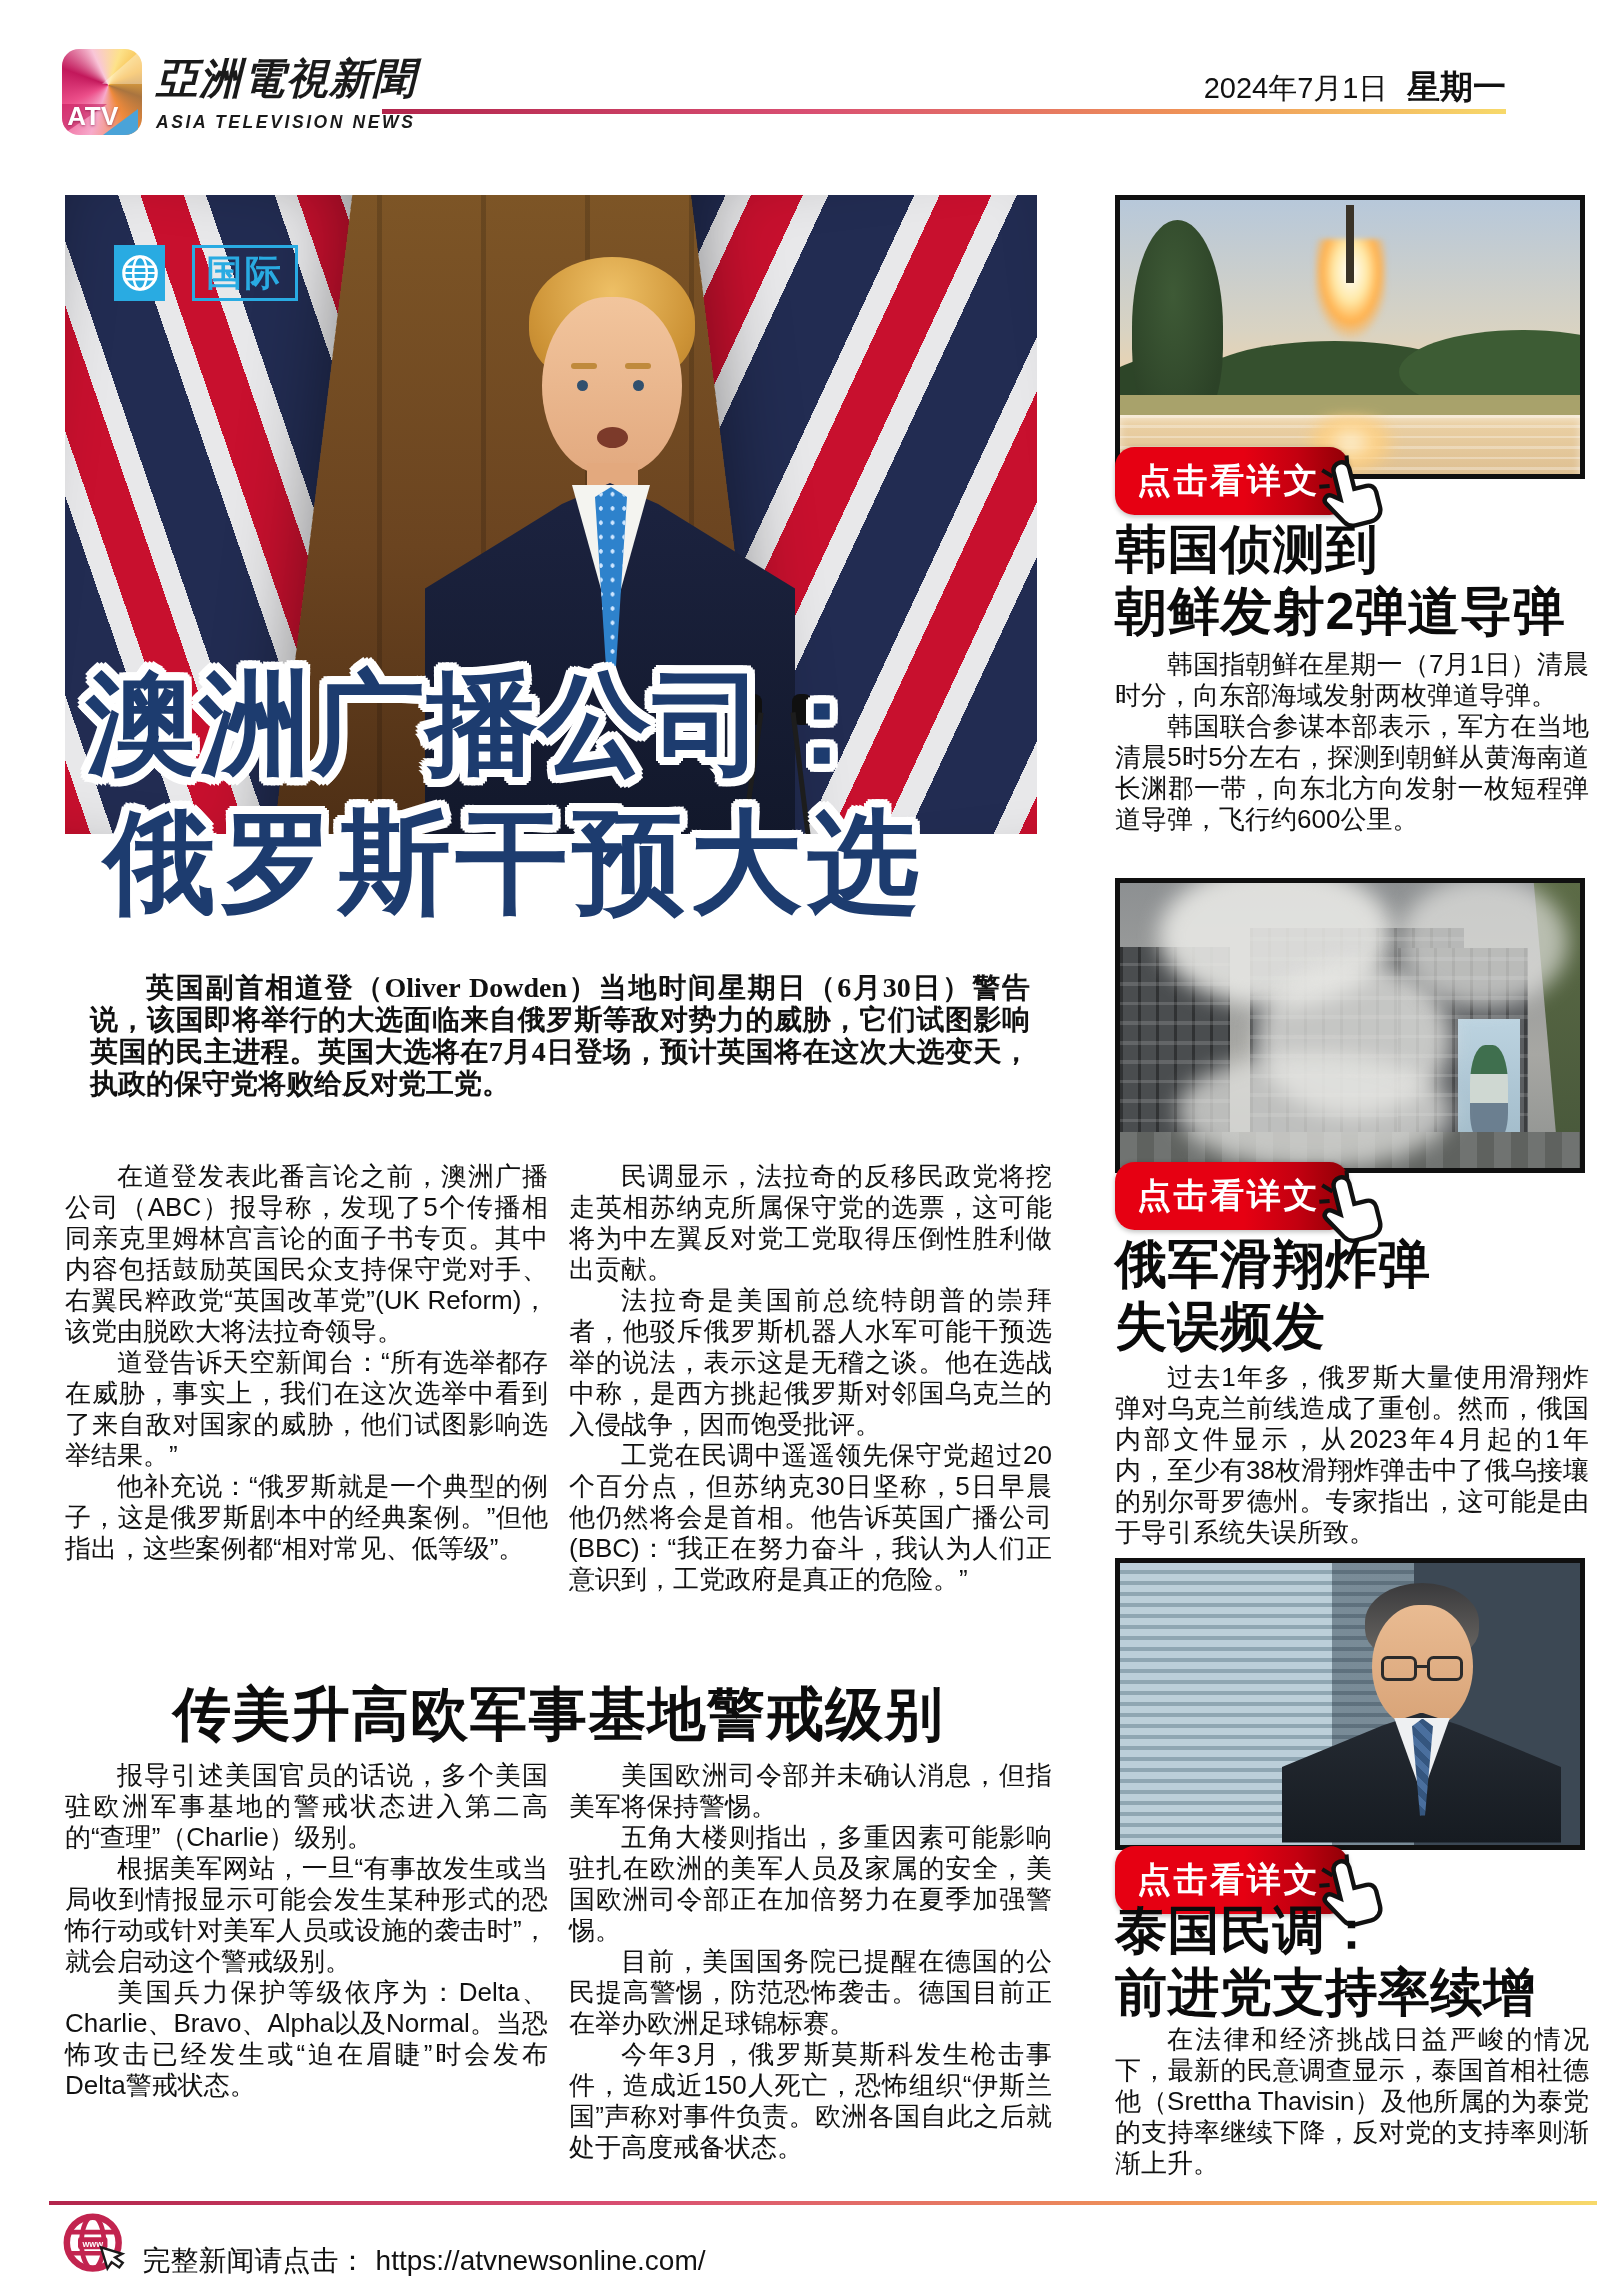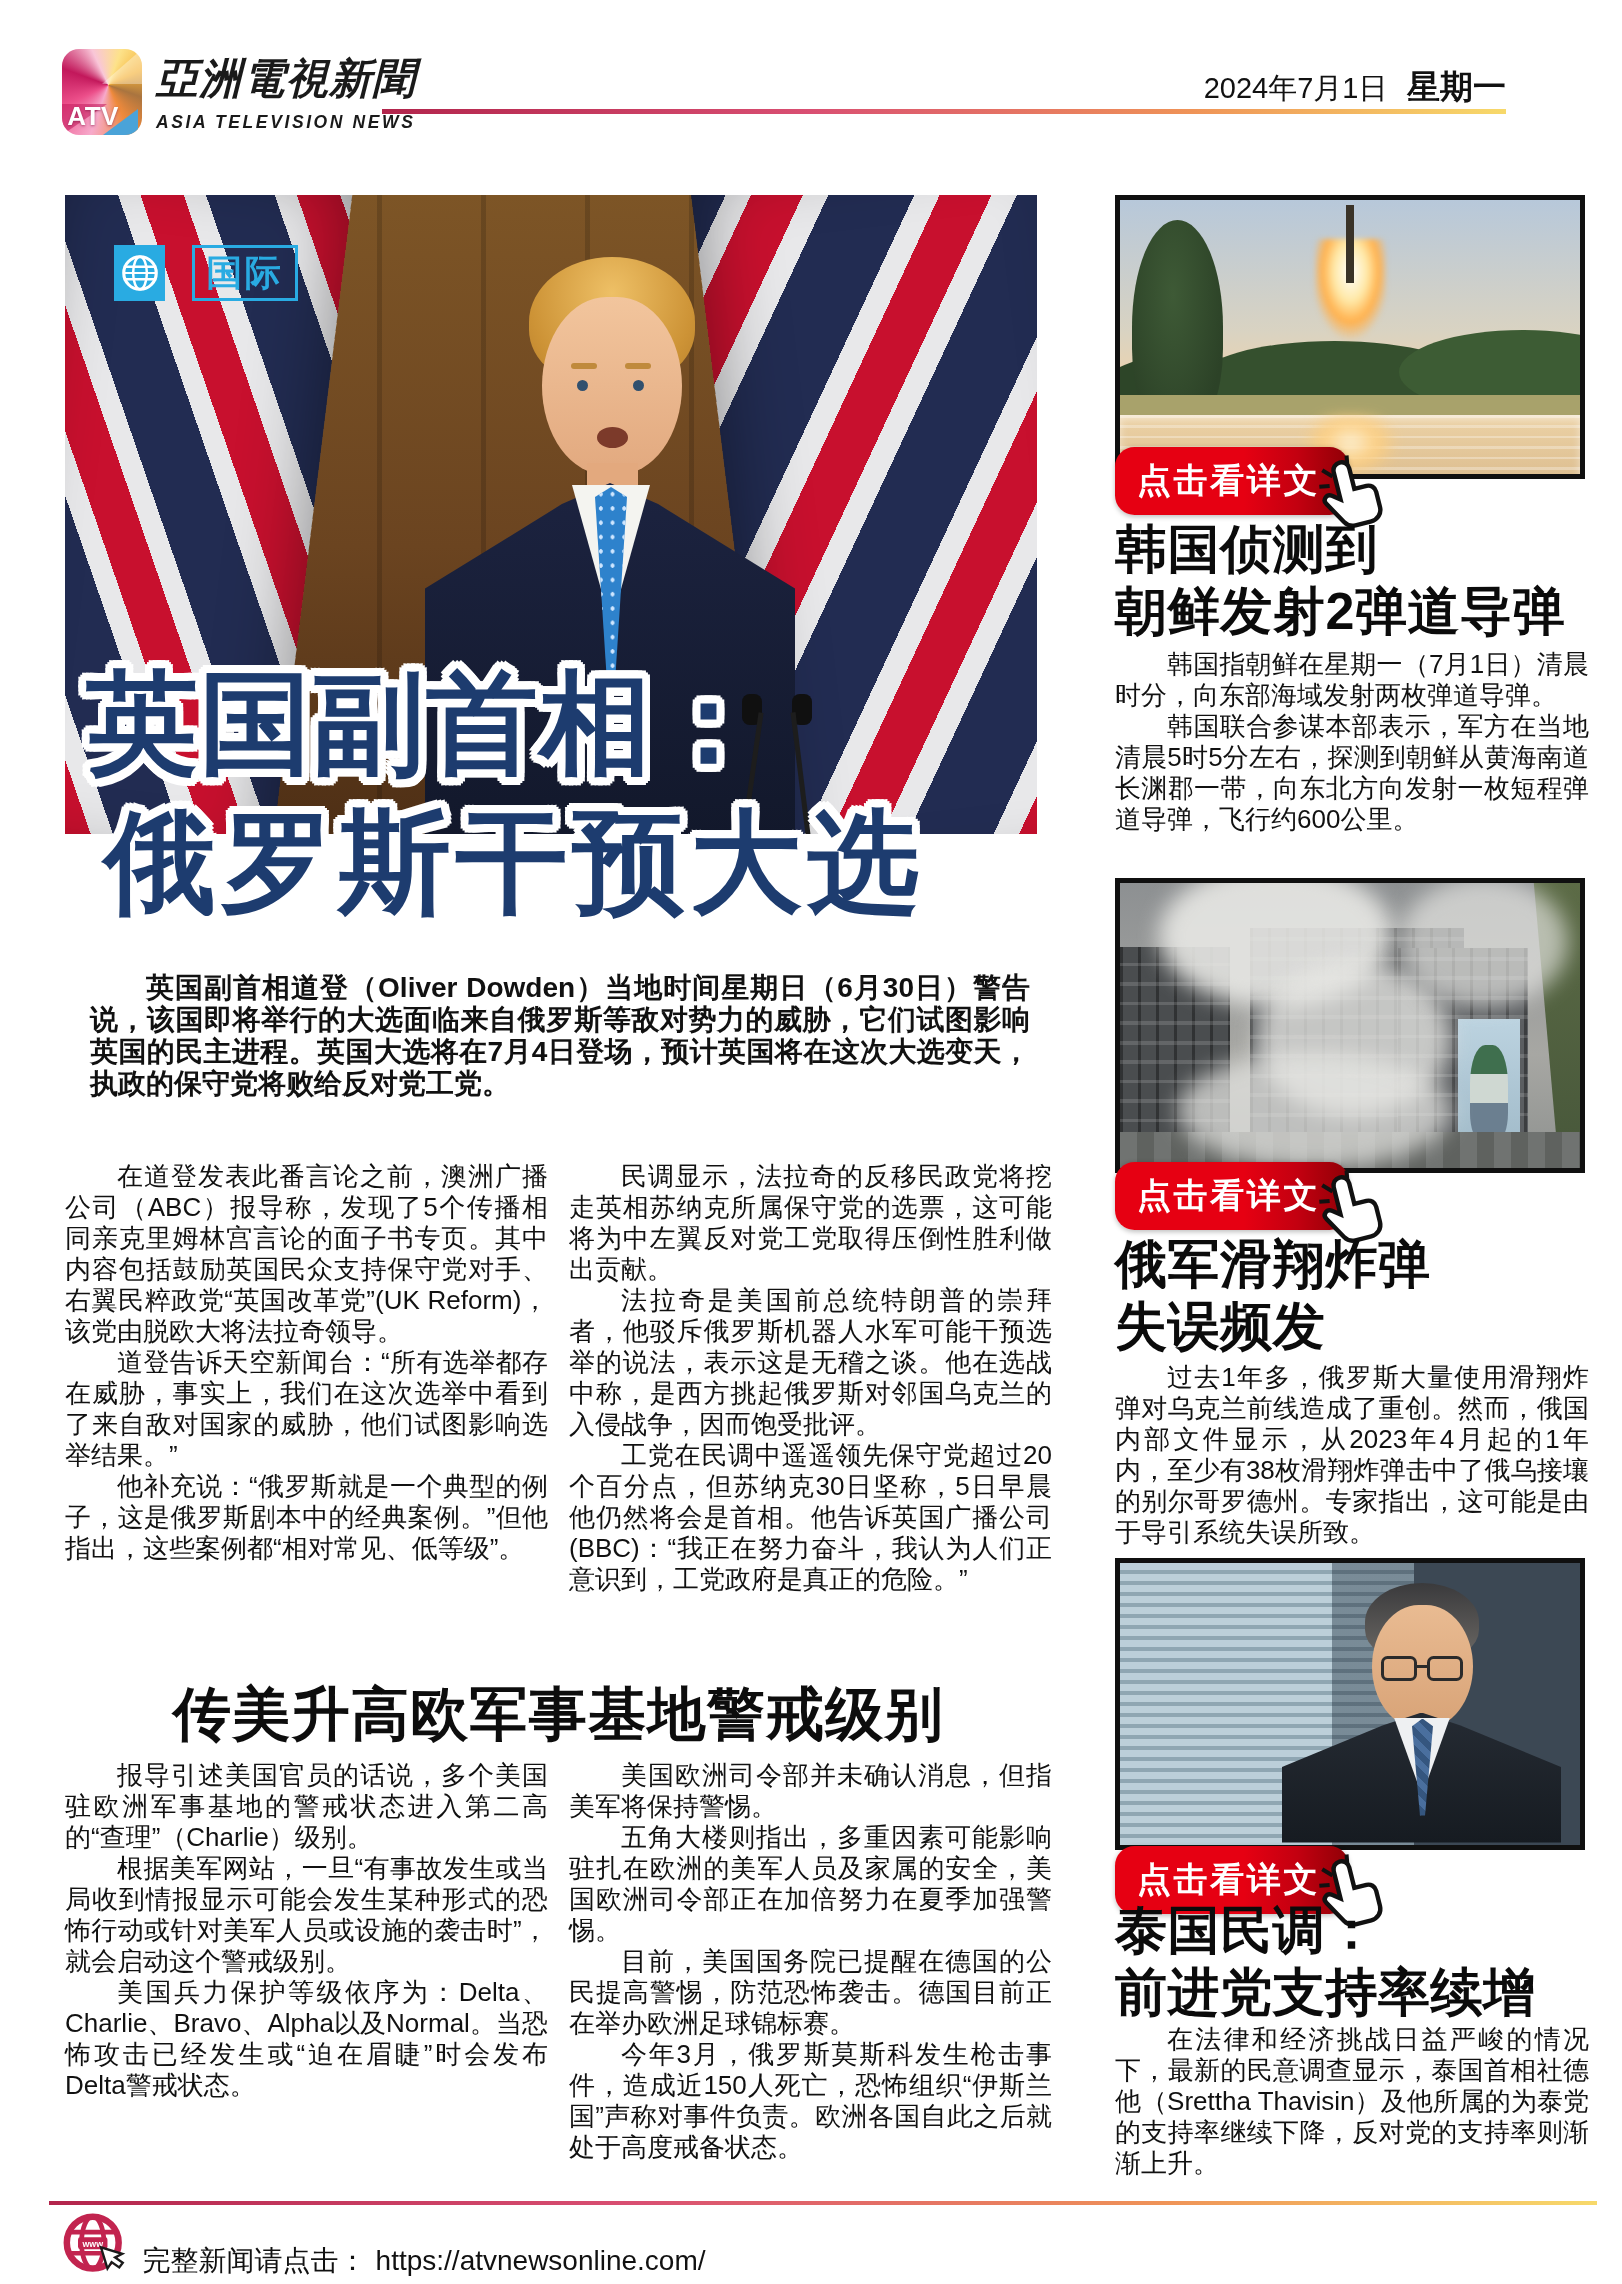--- a/index.html
+++ b/index.html
@@ -70,21 +70,21 @@
     text-shadow:
       -7.8px 0 0 #fff, 7.8px 0 0 #fff, 0 -7.8px 0 #fff, 0 7.8px 0 #fff,
       -5.8px -5.8px 0 #fff, 5.8px -5.8px 0 #fff, -5.8px 5.8px 0 #fff, 5.8px 5.8px 0 #fff,
       -7.8px -3.9px 0 #fff, 7.8px -3.9px 0 #fff, -7.8px 3.9px 0 #fff, 7.8px 3.9px 0 #fff,
       -3.9px -7.8px 0 #fff, 3.9px -7.8px 0 #fff, -3.9px 7.8px 0 #fff, 3.9px 7.8px 0 #fff; }
   .hero-title .l1 { padding-left:18px; letter-spacing:1.3px; }
   .hero-title .l2 { padding-left:36px; letter-spacing:5.2px; }
 
   
   .lead { left:90px; top:972px; width:940px; font-size:28px; font-weight:700; line-height:32px;
-    text-align:justify; text-indent:2em; }
+    text-align:justify; text-indent:2em;font-family:Liberation Serif, serif; }
   .news-col { font-size:26px; line-height:31px; text-align:justify; }
   .news-col p { text-indent:2em; }
   .col-a1 { left:65px; top:1161px; width:483px; }
   .col-b1 { left:569px; top:1161px; width:483px; }
   .heading2 { left:65px; top:1676px; width:987px; text-align:center; font-size:58px; font-weight:900; letter-spacing:1.3px; color:#0d0d0d; }
   .col-a2 { left:65px; top:1760px; width:483px; }
   .col-b2 { left:569px; top:1760px; width:483px; }
 
   
   .side-photo { left:1115px; width:470px; border:5.8px solid #101010; overflow:hidden; background:#888; }
@@ -223,21 +223,21 @@
         <ellipse cx="32" cy="32" rx="11" ry="26" fill="none" stroke="#fff" stroke-width="4"></ellipse>
         <line x1="6" y1="22" x2="58" y2="22" stroke="#fff" stroke-width="4"></line>
         <line x1="6" y1="42" x2="58" y2="42" stroke="#fff" stroke-width="4"></line>
         <line x1="6" y1="32" x2="58" y2="32" stroke="#fff" stroke-width="3"></line>
       </svg>
     </div>
     <div class="badge-label">国际</div>
   </div>
 
   <div class="abs hero-title">
-    <div class="l1">英国副首相：</div>
+    <div class="l1">澳洲广播公司：</div>
     <div class="l2">俄罗斯干预大选</div>
   </div>
 
   <div class="abs lead">英国副首相道登（Oliver Dowden）当地时间星期日（6月30日）警告说，该国即将举行的大选面临来自俄罗斯等敌对势力的威胁，它们试图影响英国的民主进程。英国大选将在7月4日登场，预计英国将在这次大选变天，执政的保守党将败给反对党工党。</div>
 
   <div class="abs news-col col-a1">
       <p>在道登发表此番言论之前，澳洲广播公司（ABC）报导称，发现了5个传播相同亲克里姆林宫言论的面子书专页。其中内容包括鼓励英国民众支持保守党对手、右翼民粹政党“英国改革党”(UK Reform)，该党由脱欧大将法拉奇领导。</p>
       <p>道登告诉天空新闻台：“所有选举都存在威胁，事实上，我们在这次选举中看到了来自敌对国家的威胁，他们试图影响选举结果。”</p>
       <p>他补充说：“俄罗斯就是一个典型的例子，这是俄罗斯剧本中的经典案例。”但他指出，这些案例都“相对常见、低等级”。</p>
     </div>

